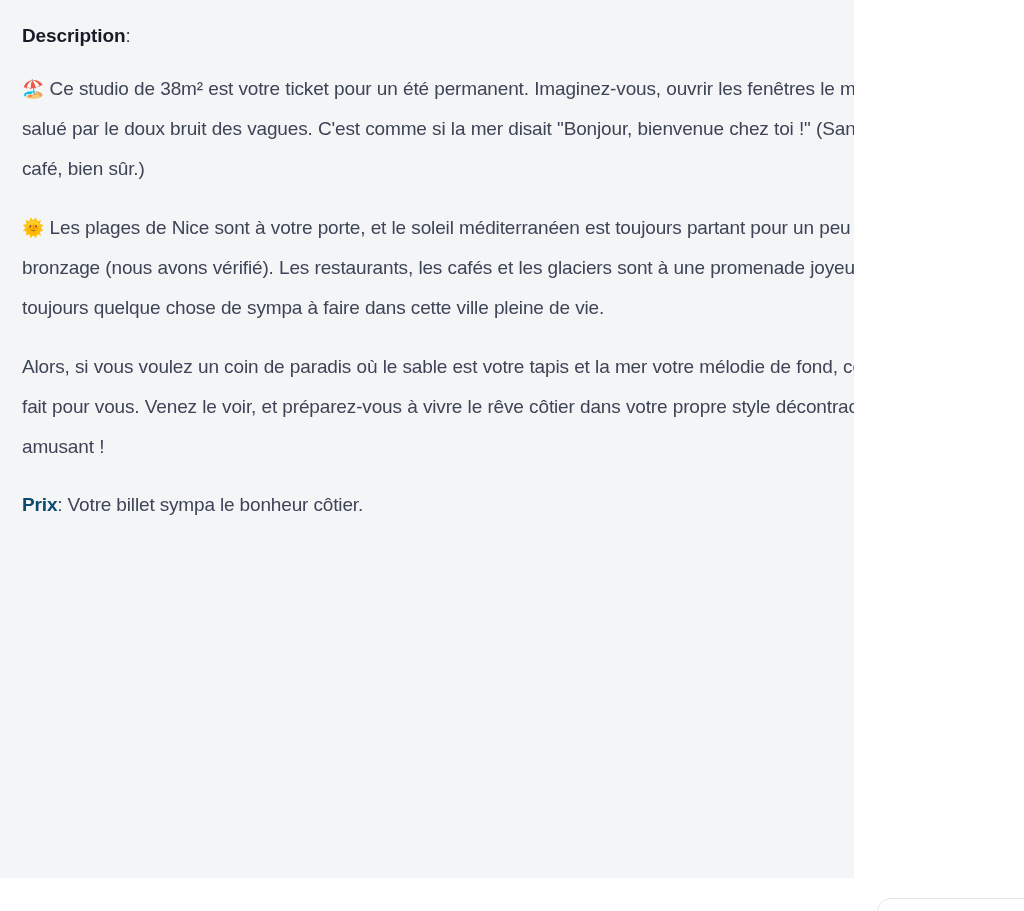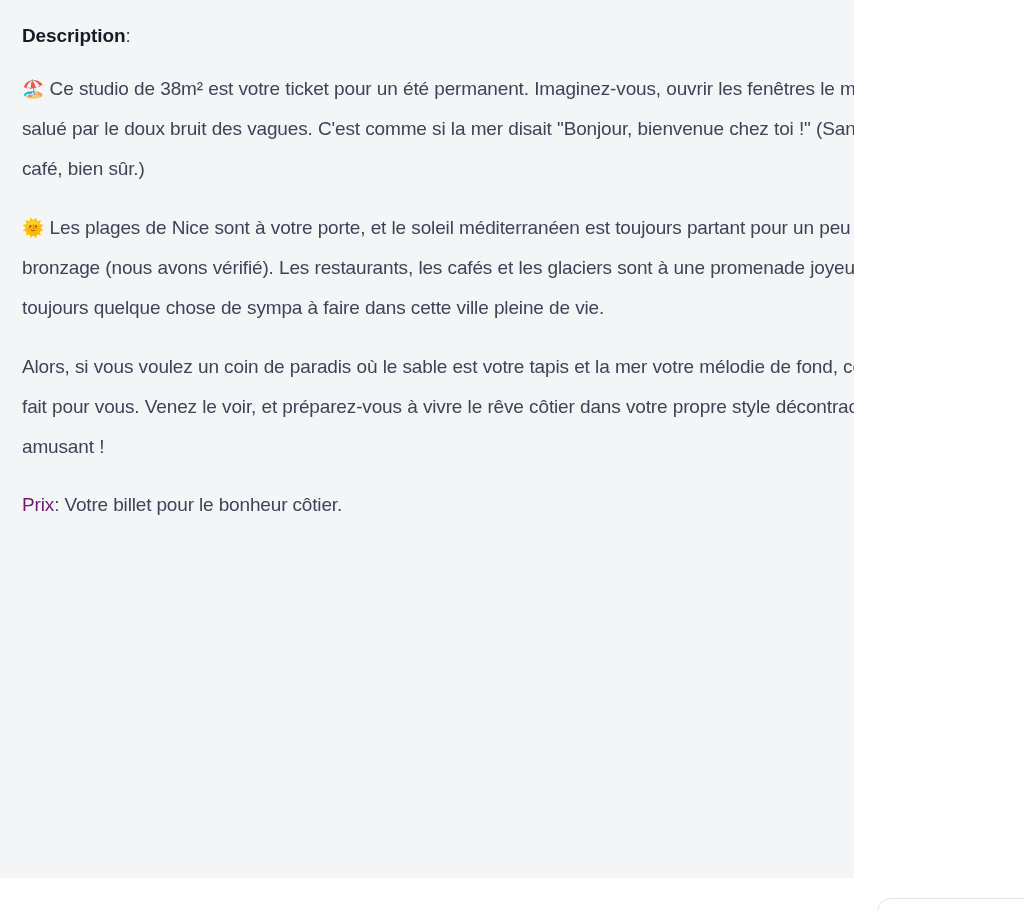--- a/index.html
+++ b/index.html
@@ -64,22 +64,22 @@
 
   .price-line {
     font-size: 19px;
     line-height: 32px;
     color: #3d4456;
     margin: 0;
     padding-top: 22px;
     letter-spacing: -0.15px;
   }
   .price-line .strong {
-    font-weight: 400;
-    color: #701a75;
+    font-weight: 700;
+    color: #0c4a6e;
   }
 
   .emoji {
     font-family: "DejaVu Sans", sans-serif;
     font-size: 18px;
   }
 
   
   #composer-box {
     position: absolute;
@@ -117,21 +117,21 @@
 
 
     <p class="para gap"><span class="emoji">🏖️</span> <span>Ce studio de 38m² est votre ticket pour un été permanent. Imaginez-vous, ouvrir les fenêtres le matin et être salué par le doux bruit des vagues. C'est comme si la mer disait "Bonjour, bienvenue chez toi !" (Sans oublier le café, bien sûr.)</span></p>
 
 
     <p class="para gap"><span class="emoji">🌞</span> <span>Les plages de Nice sont à votre porte, et le soleil méditerranéen est toujours partant pour un peu de bronzage (nous avons vérifié). Les restaurants, les cafés et les glaciers sont à une promenade joyeuse, et il y a toujours quelque chose de sympa à faire dans cette ville pleine de vie.</span></p>
 
     <p class="para gap">Alors, si vous voulez un coin de paradis où le sable est votre tapis et la mer votre mélodie de fond, ce studio est fait pour vous. Venez le voir, et préparez-vous à vivre le rêve côtier dans votre propre style décontracté et amusant !</p>
 
     <div class="price-line">
-      <span class="strong">Prix</span><span>:</span> <span>Votre billet pour le bonheur côtier.</span>
+      <span class="strong">Prix</span><span>:</span> <span>Votre billet sympa le bonheur côtier.</span>
     </div>
 
   </div>
 </div>
 
 <div id="composer-box">
   <input id="composer-input" type="text" placeholder="" style="">
 </div>
 
 </body></html>

